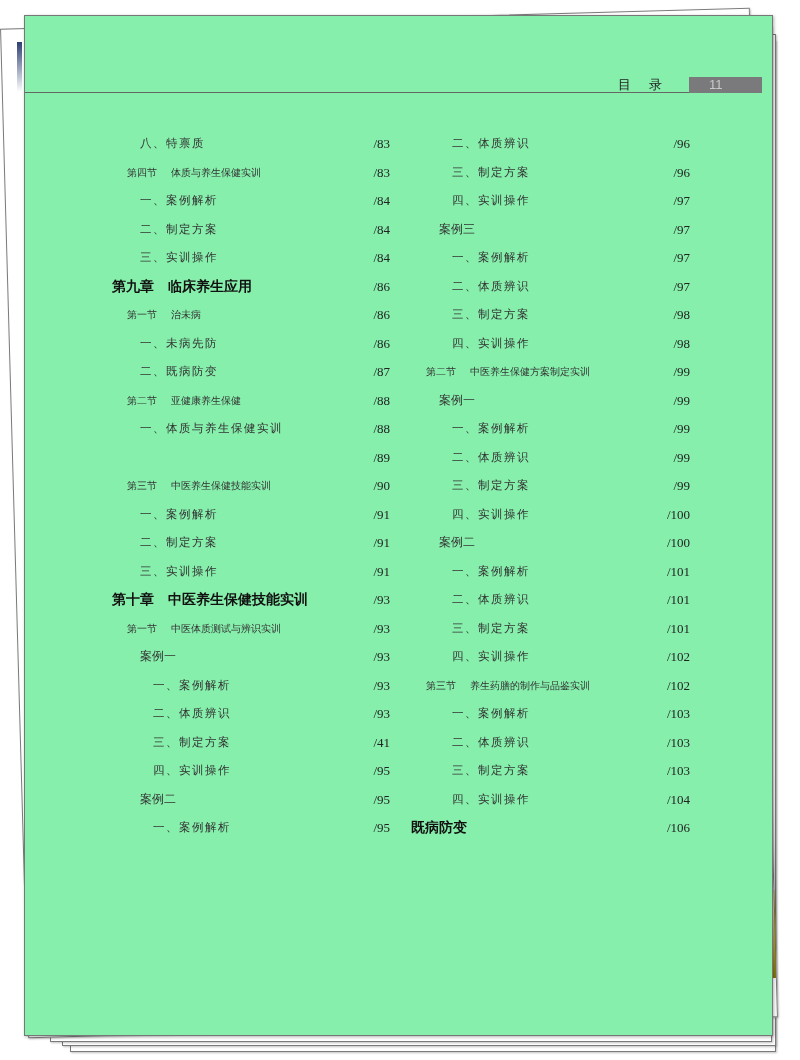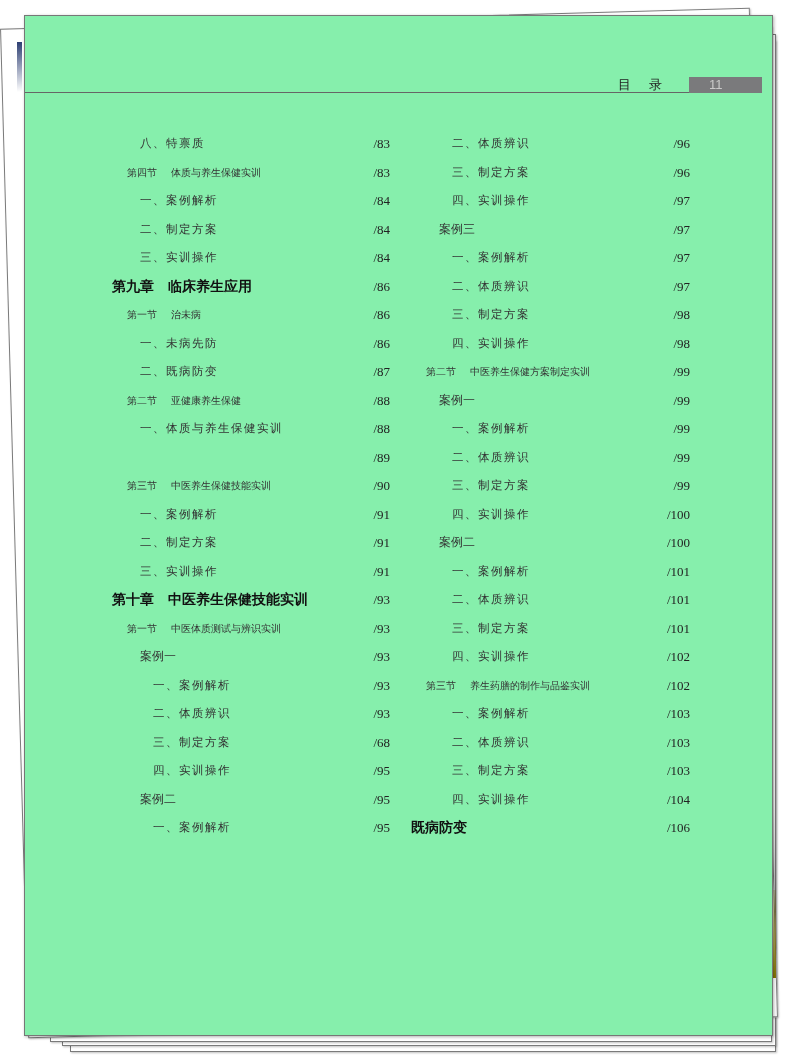--- a/index.html
+++ b/index.html
@@ -166,21 +166,21 @@
       <div class="row lv-subitem">
         <span class="t"><span>一、案例解析</span></span>
         <span class="p">/93</span>
       </div>
       <div class="row lv-subitem">
         <span class="t"><span>二、体质辨识</span></span>
         <span class="p">/93</span>
       </div>
       <div class="row lv-subitem">
         <span class="t"><span>三、制定方案</span></span>
-        <span class="p">/68</span>
+        <span class="p">/41</span>
       </div>
       <div class="row lv-subitem">
         <span class="t"><span>四、实训操作</span></span>
         <span class="p">/95</span>
       </div>
       <div class="row lv-case">
         <span class="t"><span>案例二</span></span>
         <span class="p">/95</span>
       </div>
       <div class="row lv-subitem">

